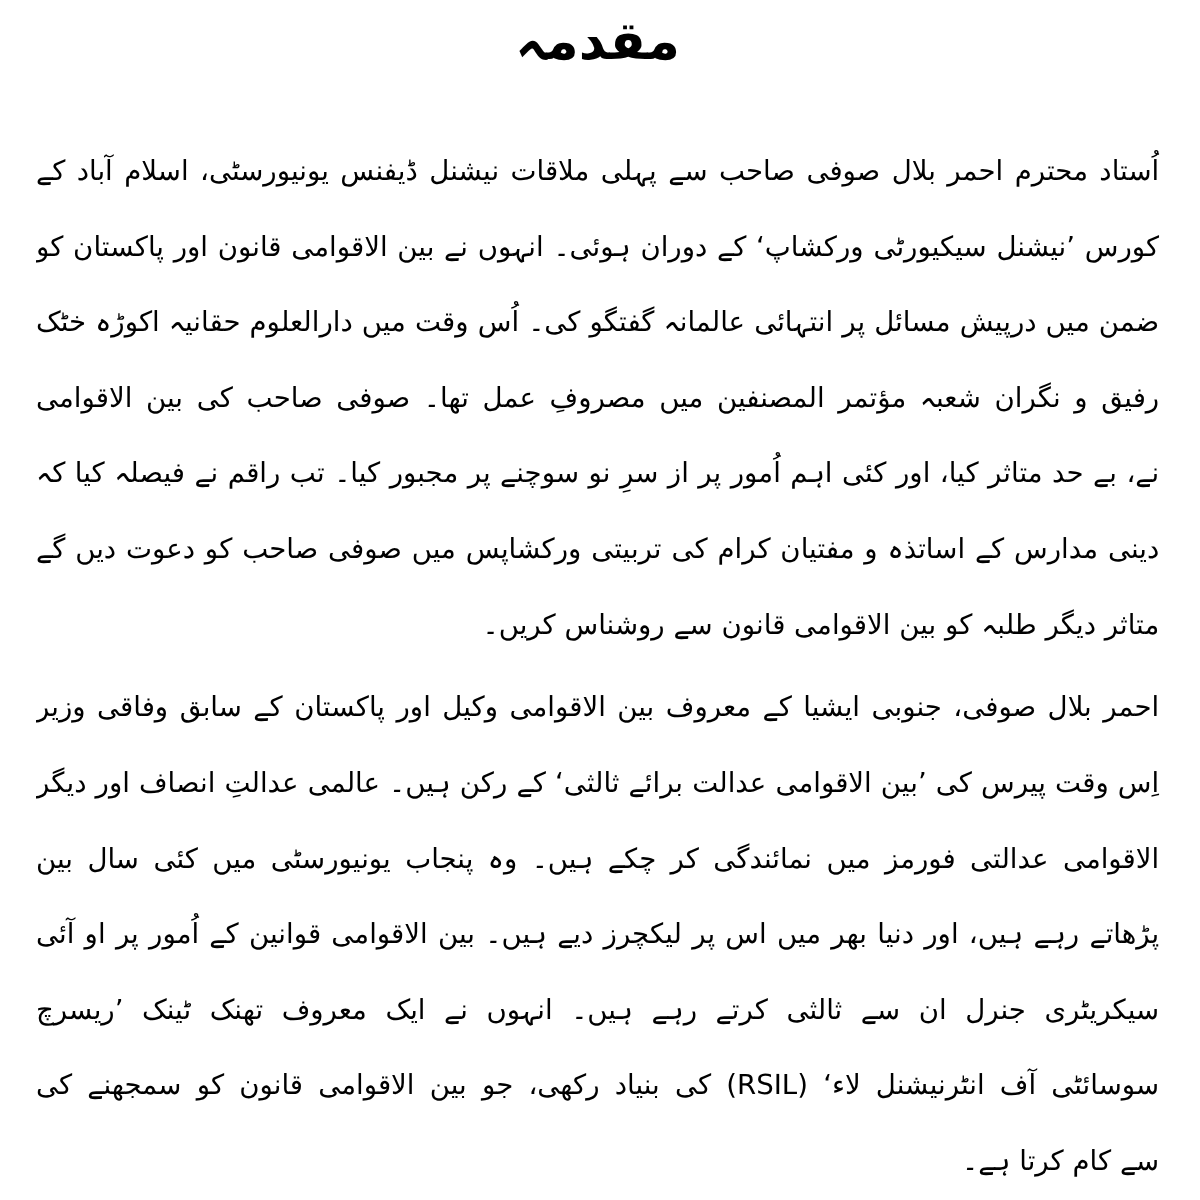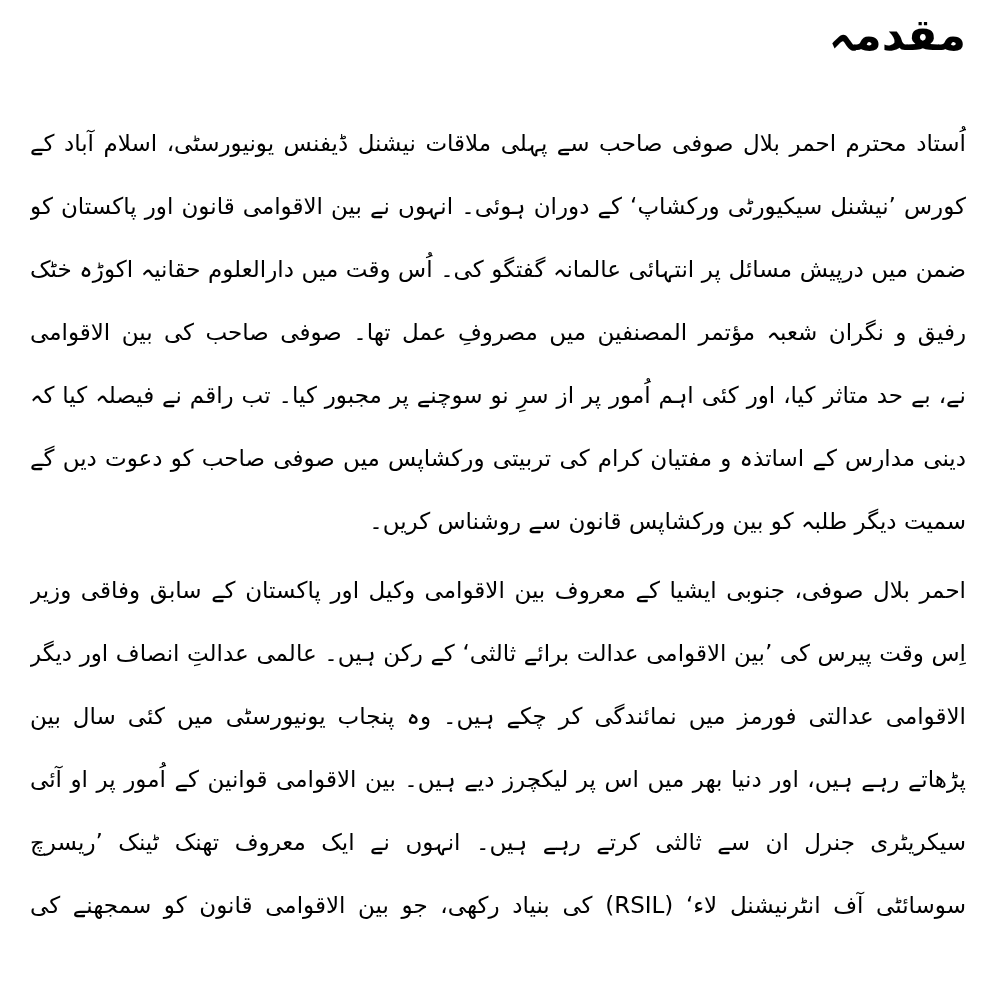--- a/index.html
+++ b/index.html
@@ -14,21 +14,21 @@
     box-sizing: border-box;
     width: 1000px;
     height: 1000px;
     padding: 4px 34px 0 30px;
     background: #ffffff;
     color: #000000;
     font-family: "DejaVu Sans", sans-serif;
   }
   .doc-title {
     direction: rtl;
-    text-align: right;
+    text-align: center;
     font-size: 44px;
     font-weight: bold;
     line-height: 62px;
     height: 62px;
     margin: 0 0 46px 0;
     color: #000000;
   }
   .para {
     margin: 0;
   }
@@ -58,25 +58,26 @@
 
   <h1 class="doc-title">مقدمہ</h1>
 
   <div class="para">
     <div class="line">اُستاد محترم احمر بلال صوفی صاحب سے پہلی ملاقات نیشنل ڈیفنس یونیورسٹی، اسلام آباد کے ایک وقیع</div>
     <div class="line">کورس ’نیشنل سیکیورٹی ورکشاپ‘ کے دوران ہوئی۔ انہوں نے بین الاقوامی قانون اور پاکستان کو اس</div>
     <div class="line">ضمن میں درپیش مسائل پر انتہائی عالمانہ گفتگو کی۔ اُس وقت میں دارالعلوم حقانیہ اکوڑہ خٹک میں بطور</div>
     <div class="line">رفیق و نگران شعبہ مؤتمر المصنفین میں مصروفِ عمل تھا۔ صوفی صاحب کی بین الاقوامی قانون پر گفتگو</div>
     <div class="line">نے، بے حد متاثر کیا، اور کئی اہم اُمور پر از سرِ نو سوچنے پر مجبور کیا۔ تب راقم نے فیصلہ کیا کہ آئندہ علما اور</div>
     <div class="line">دینی مدارس کے اساتذہ و مفتیان کرام کی تربیتی ورکشاپس میں صوفی صاحب کو دعوت دیں گے تاکہ وہ مجھ</div>
-    <div class="line para-end">سمیت دیگر طلبہ کو بین ورکشاپس قانون سے روشناس کریں۔</div>
+    <div class="line para-end">متاثر دیگر طلبہ کو بین الاقوامی قانون سے روشناس کریں۔</div>
   </div>
 
   <div class="para">
     <div class="line">احمر بلال صوفی، جنوبی ایشیا کے معروف بین الاقوامی وکیل اور پاکستان کے سابق وفاقی وزیر قانون ہیں۔ وہ</div>
     <div class="line">اِس وقت پیرس کی ’بین الاقوامی عدالت برائے ثالثی‘ کے رکن ہیں۔ عالمی عدالتِ انصاف اور دیگر بین</div>
     <div class="line">الاقوامی عدالتی فورمز میں نمائندگی کر چکے ہیں۔ وہ پنجاب یونیورسٹی میں کئی سال بین الاقوامی قانون</div>
     <div class="line">پڑھاتے رہے ہیں، اور دنیا بھر میں اس پر لیکچرز دیے ہیں۔ بین الاقوامی قوانین کے اُمور پر او آئی سی کے</div>
     <div class="line">سیکریٹری جنرل ان سے ثالثی کرتے رہے ہیں۔ انہوں نے ایک معروف تھنک ٹینک ’ریسرچ</div>
     <div class="line">سوسائٹی آف انٹرنیشنل لاء‘ (RSIL) کی بنیاد رکھی، جو بین الاقوامی قانون کو سمجھنے کی ضرورت کے حوالے</div>
+    <div class="line para-end">سے کام کرتا ہے۔</div>
   </div>
 
 </div>
 
 </body></html>

